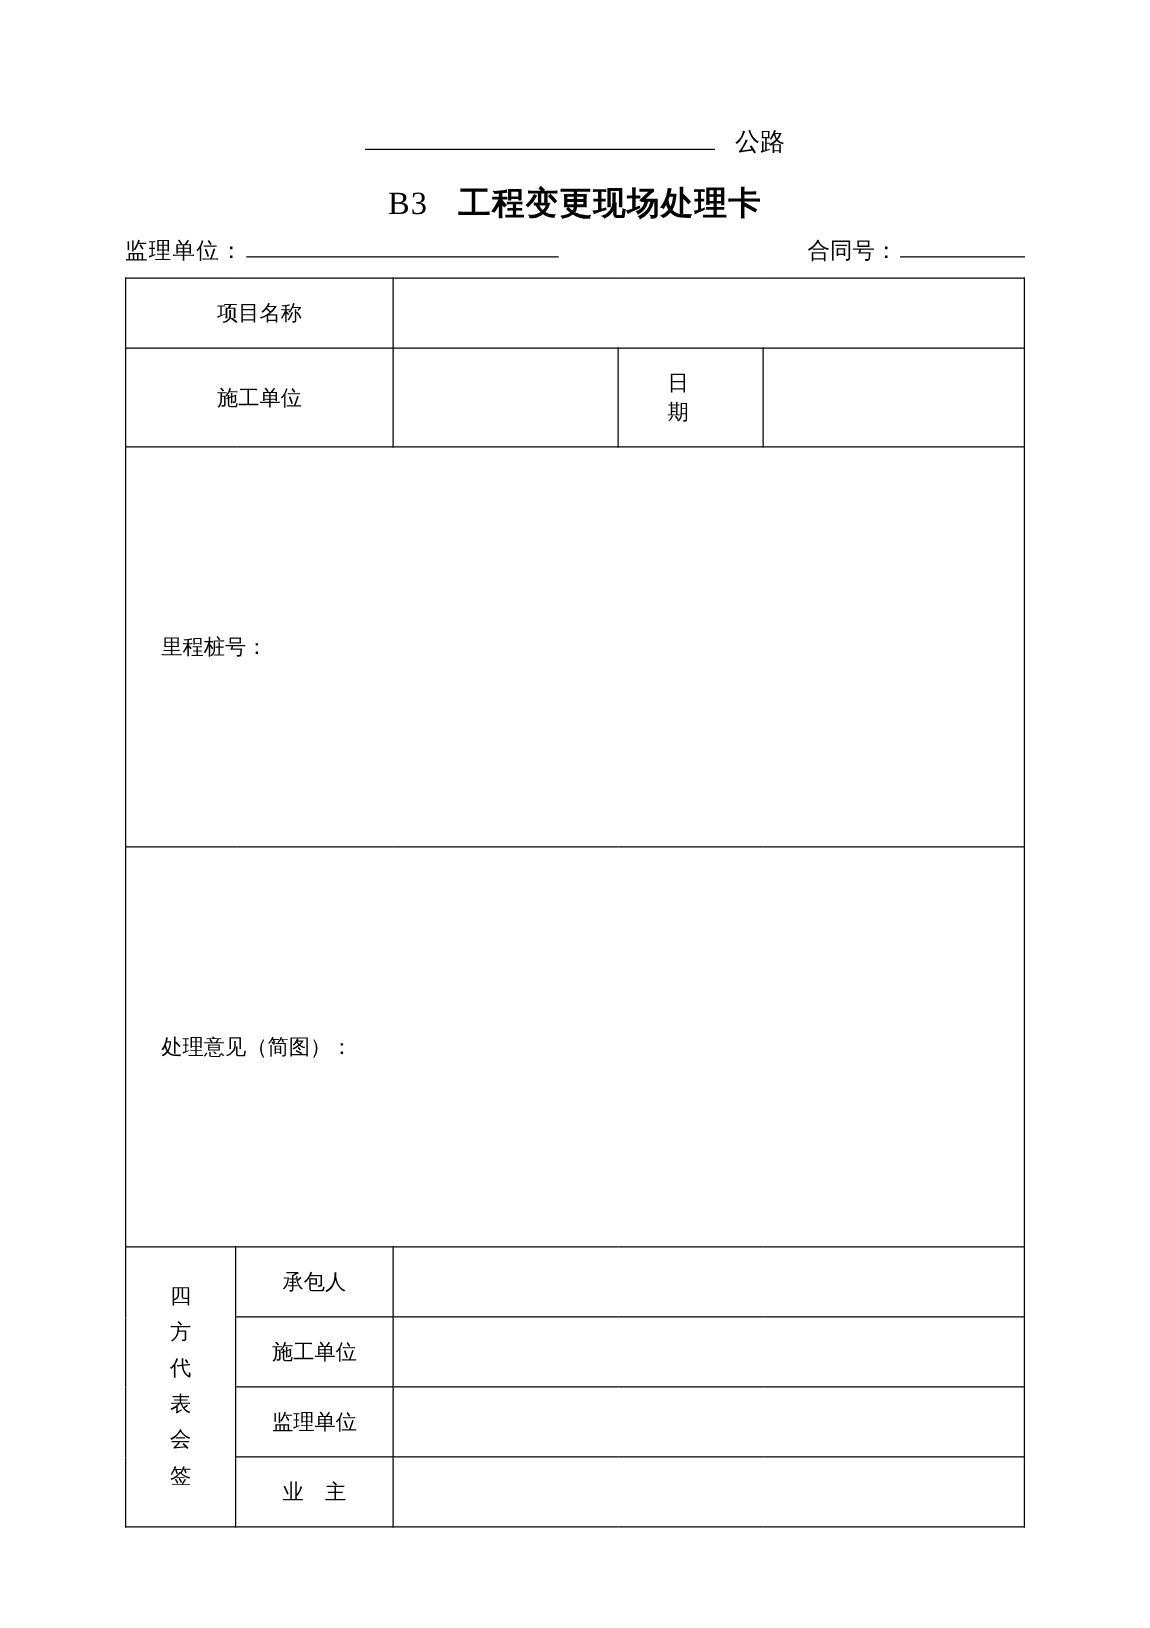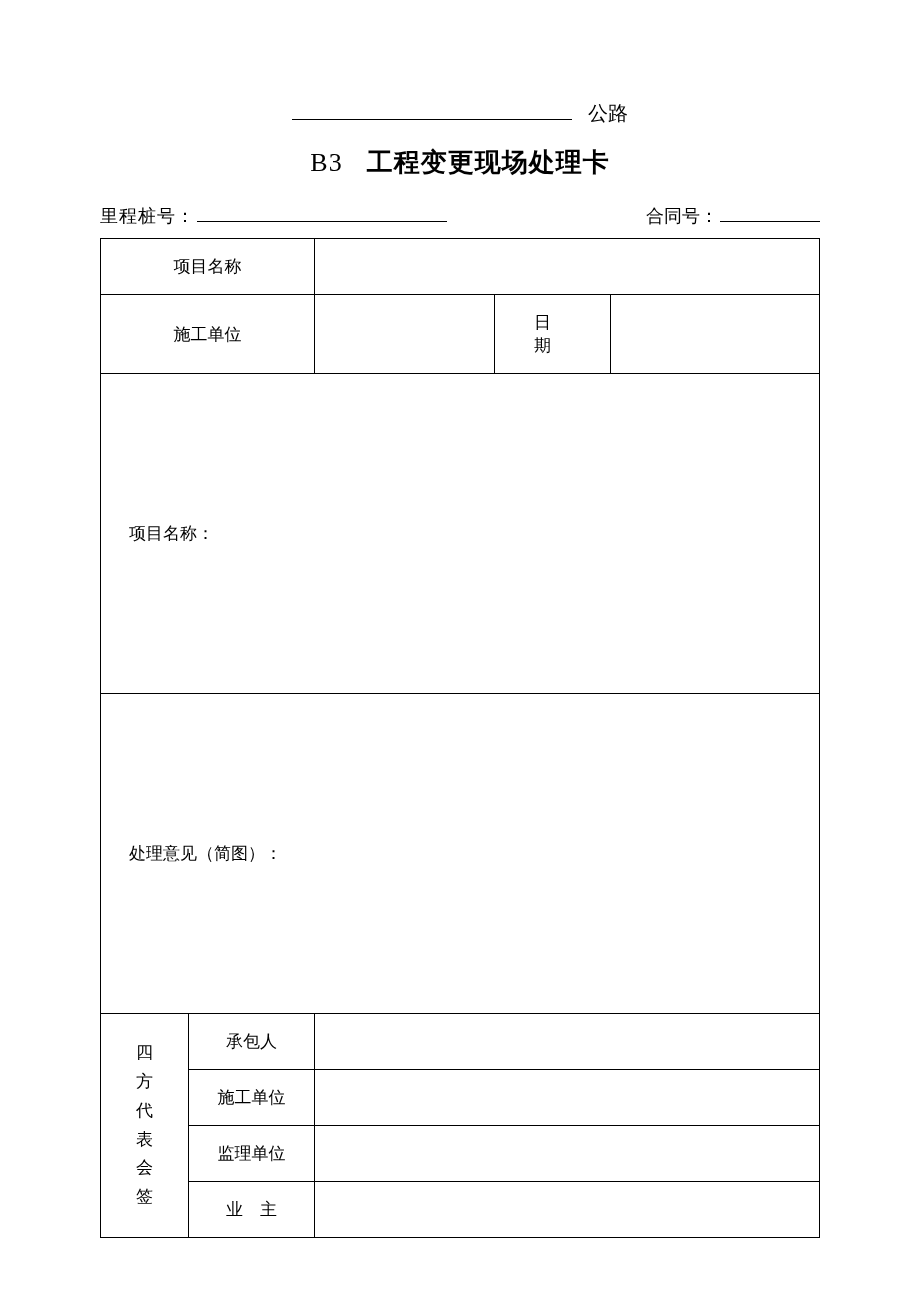--- a/index.html
+++ b/index.html
@@ -27,21 +27,21 @@
       width: 280px;
       height: 18px;
       vertical-align: baseline;
     }
     .header-line .suffix {
       margin-left: 16px;
     }
     .title {
       text-align: center;
       font-size: 26px;
-      margin-bottom: 24px;
+      margin-bottom: 8px;
       letter-spacing: 1px;
     }
     .title .code {
       font-family: "Times New Roman", serif;
       font-weight: normal;
       margin-right: 24px;
     }
     .title .main {
       font-weight: bold;
     }
@@ -124,21 +124,21 @@
   <span class="blank-underline"></span><span class="suffix">公路</span>
 </div>
 
 <div class="title">
   <span class="code">B3</span><span class="main">工程变更现场处理卡</span>
 </div>
 
 <div class="meta-rows">
   <div class="meta-row">
     <div class="meta-left">
-      <span class="label">里程桩号：</span>
+      <span class="label">监理单位：</span>
       <span class="underline"></span>
     </div>
     <div class="meta-right">
       <span class="label">合同号：</span>
       <span class="underline"></span>
     </div>
   </div>
 </div>
 
 <table class="form">
@@ -155,21 +155,21 @@
     <td colspan="3"></td>
   </tr>
   <tr class="row-h2">
     <td colspan="2" class="cell-pad">施工单位</td>
     <td></td>
     <td class="cell-pad"><span class="spaced-date">日　期</span></td>
     <td></td>
   </tr>
   <tr>
     <td colspan="5" class="row-big1 tall-section">
-      <div class="cell-pad-left">项目名称：</div>
+      <div class="cell-pad-left">里程桩号：</div>
     </td>
   </tr>
   <tr>
     <td colspan="5" class="row-big2 tall-section">
       <div class="cell-pad-left">处理意见（简图）：</div>
     </td>
   </tr>
   <tr class="row-sig">
     <td rowspan="4" class="cell-pad">
       <div class="vertical-text">

